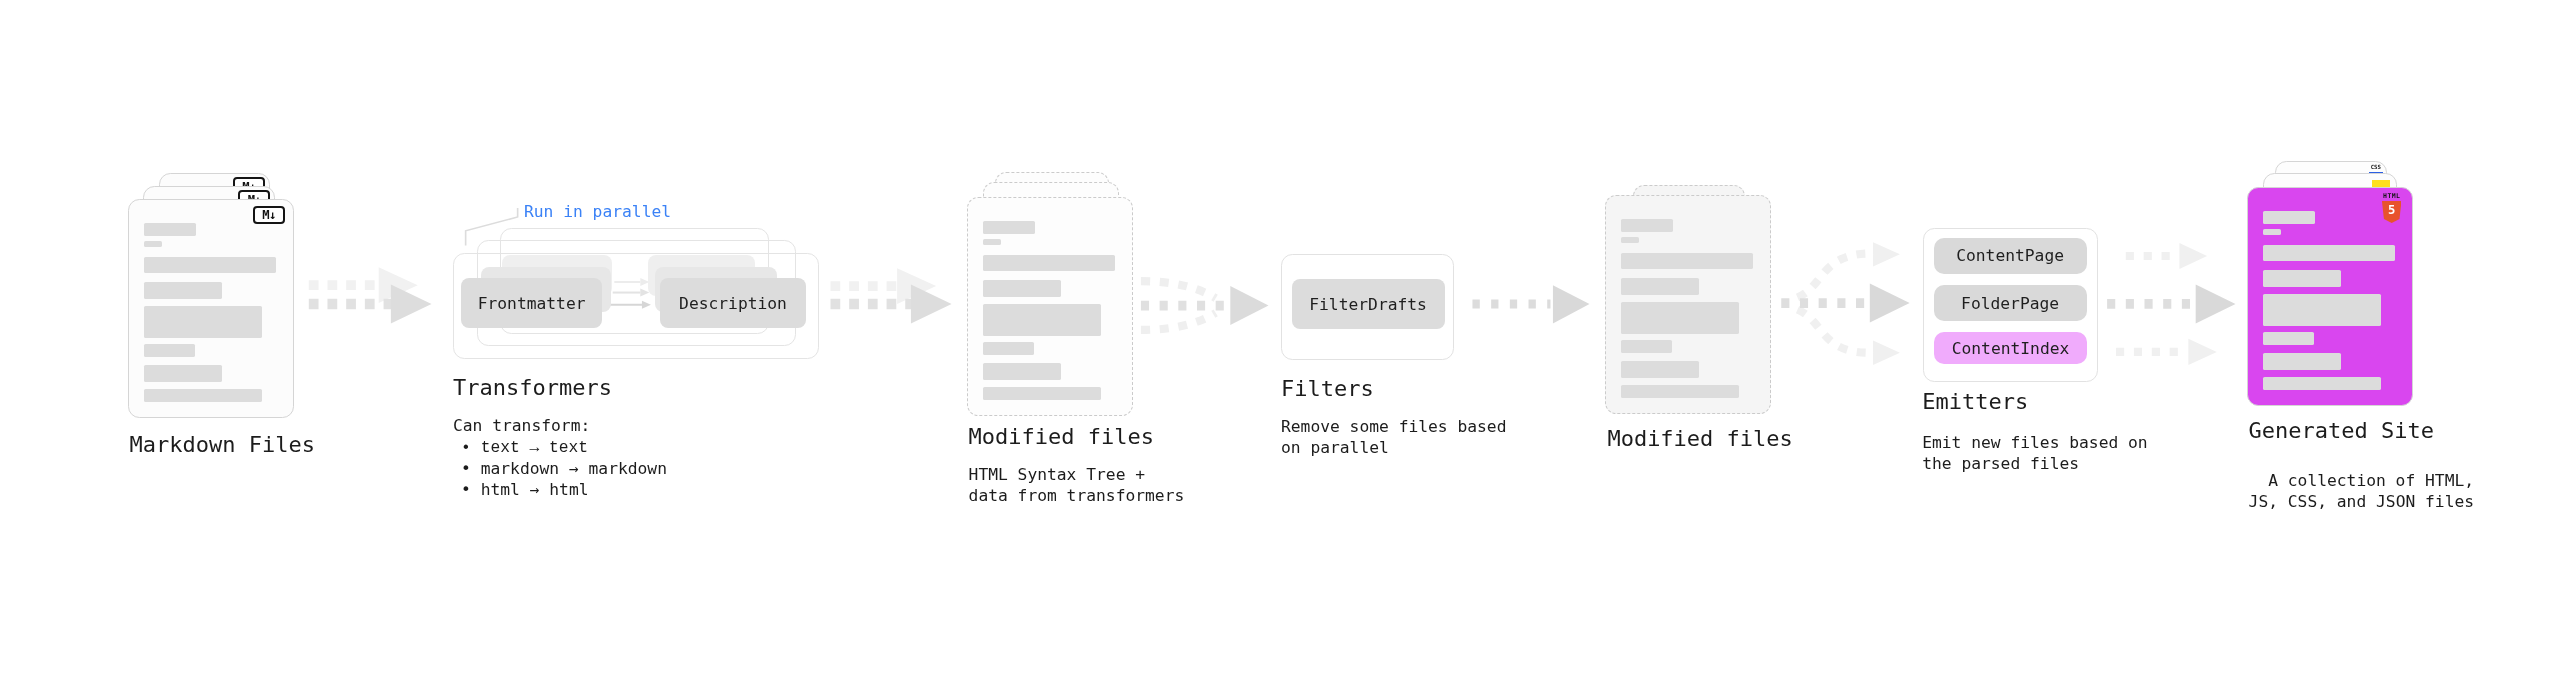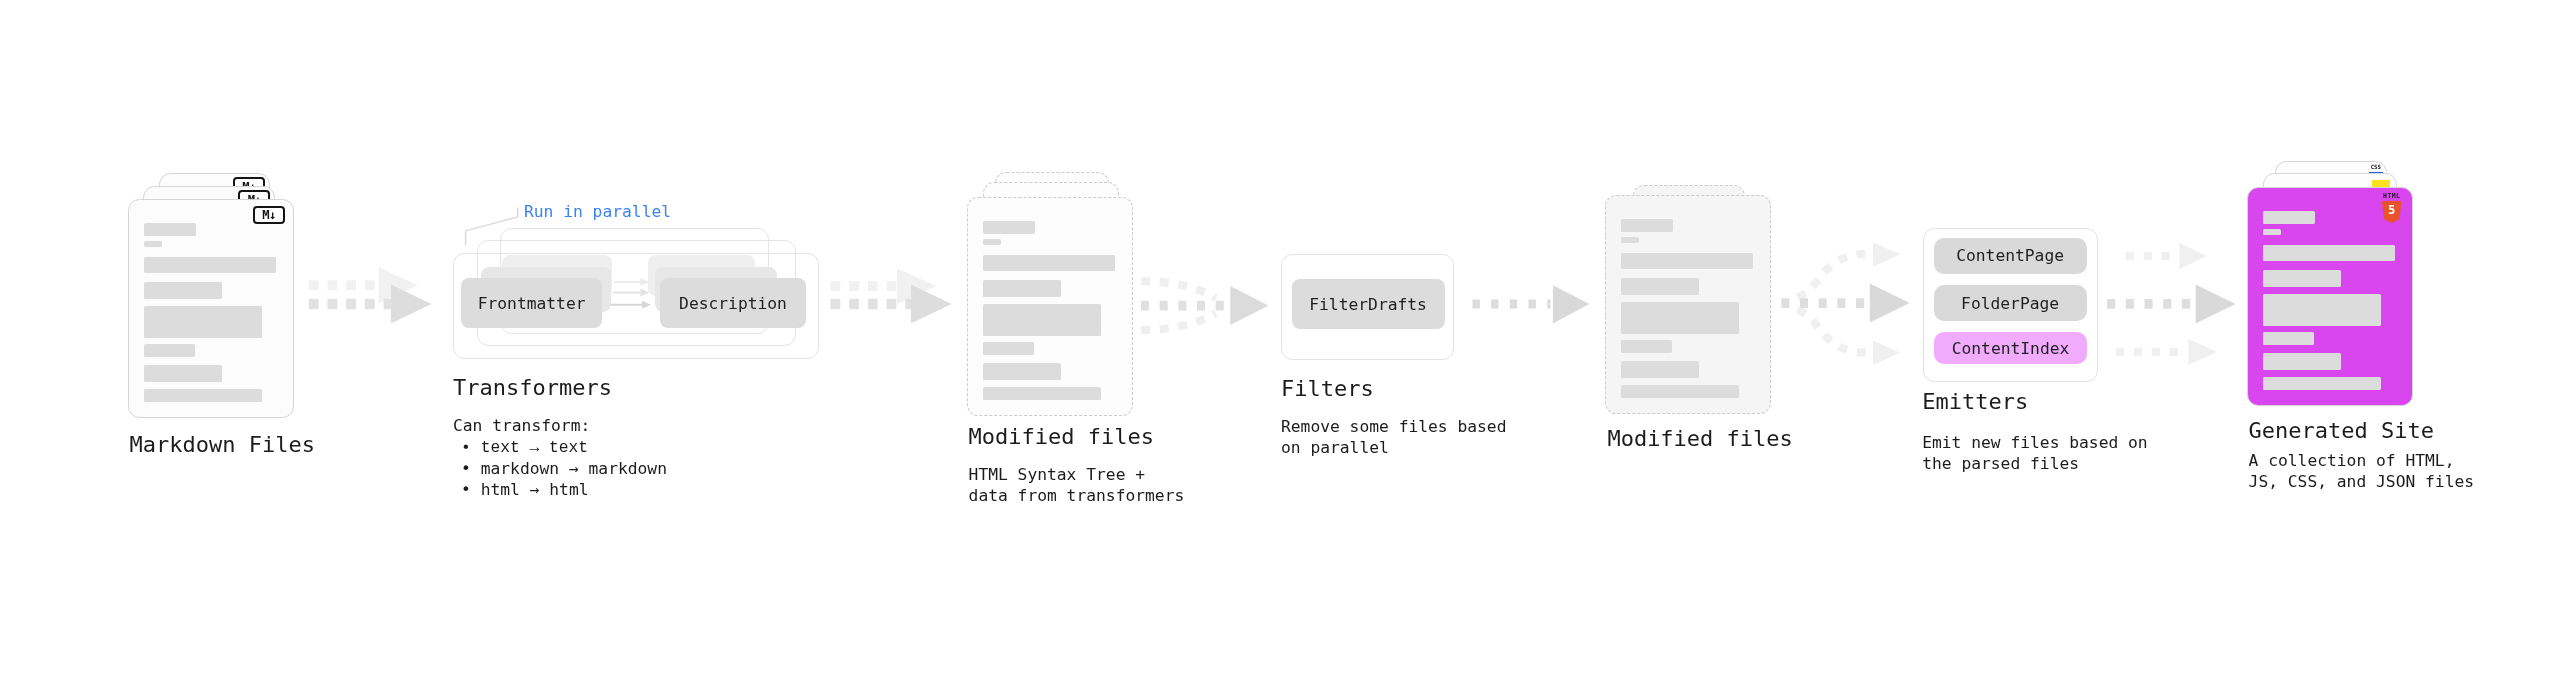--- a/index.html
+++ b/index.html
@@ -236,20 +236,20 @@
       <div class="bar b1"></div>
       <div class="bar b2"></div>
       <div class="bar b3"></div>
       <div class="bar b4"></div>
       <div class="bar b5"></div>
       <div class="bar b6"></div>
       <div class="bar b7"></div>
       <div class="bar b8"></div>
     </div>
     <div class="h1" style="left:1.6px;top:233px;">Generated Site</div>
-    <div class="note" style="left:1.6px;top:263px;">
+    <div class="note" style="left:1.6px;top:283px;text-align:right;">
       <span>A collection of HTML,</span><br>
       <span>JS, CSS, and JSON files</span>
     </div>
   </div>
 
 </div>
 
 
 </body></html>

